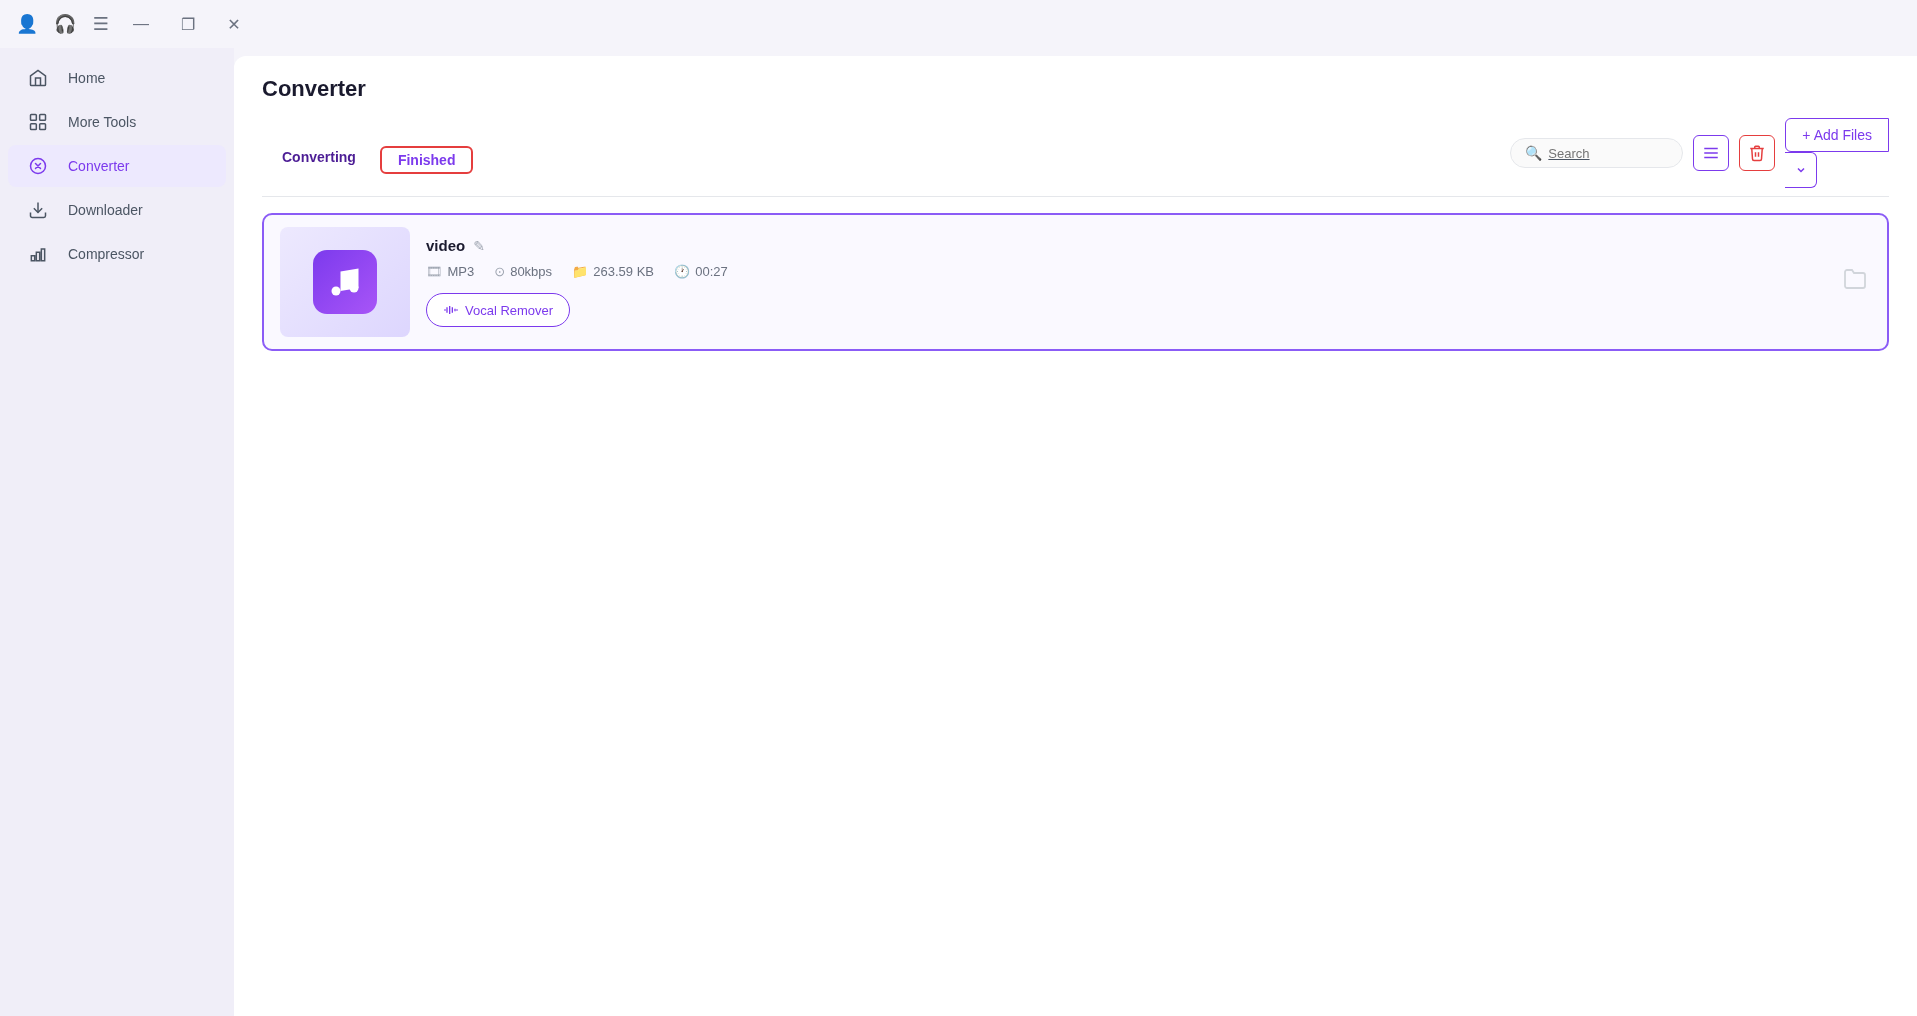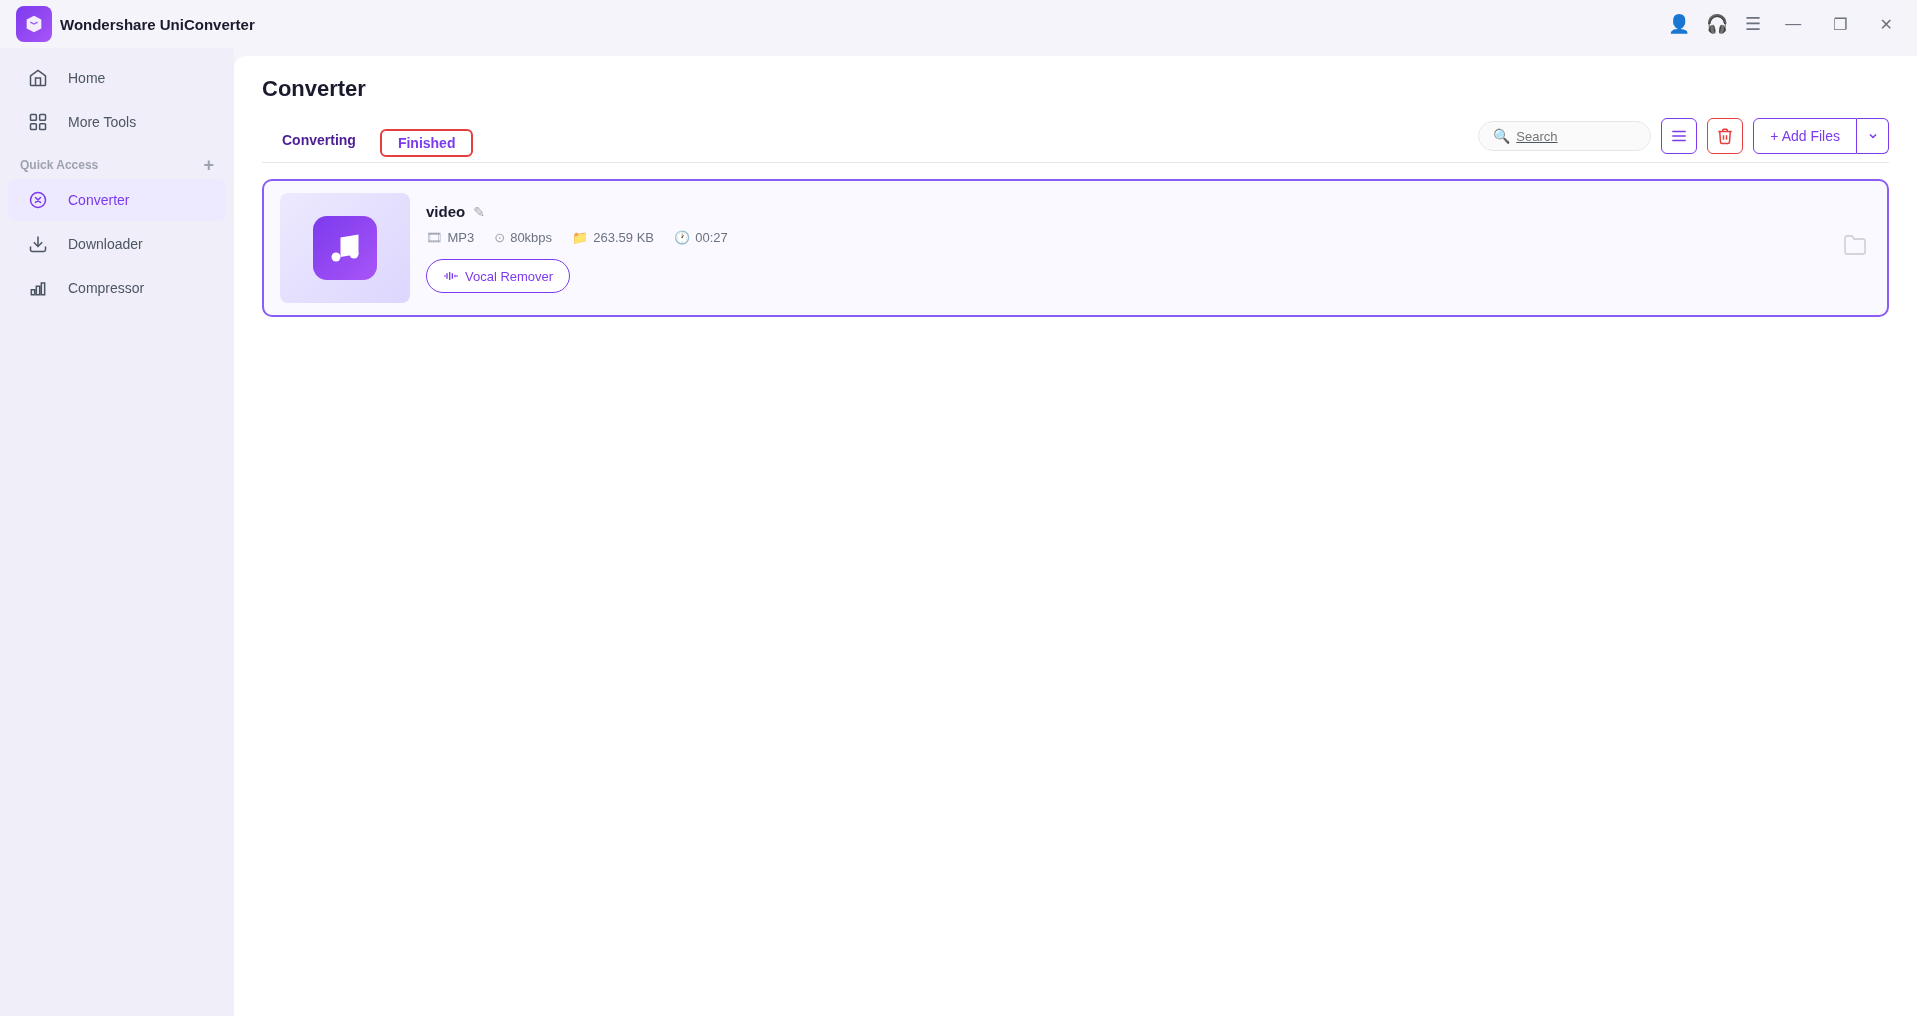--- a/index.html
+++ b/index.html
@@ -238,29 +238,20 @@
       font-size: 13px;
       color: #6b7280;
       border-top: 1px solid #f3f4f6;
       flex-shrink: 0;
     }
   </style>
 </head>
 <body>
 
 <div class="titlebar">
-  <div class="titlebar-left">
-    <div class="app-logo">
-      <svg viewBox="0 0 24 24" fill="none">
-        <path d="M12 3L4 7v10l8 4 8-4V7l-8-4z" fill="white" opacity="0.9"></path>
-        <path d="M8 10l4 2 4-2" stroke="rgba(124,58,237,0.8)" stroke-width="1.5" fill="none"></path>
-      </svg>
-    </div>
-    <div class="app-name">Wondershare UniConverter</div>
-  </div>
   <div class="titlebar-right">
     <span class="titlebar-icon">👤</span>
     <span class="titlebar-icon">🎧</span>
     <span class="titlebar-icon">☰</span>
     <span class="win-btn">—</span>
     <span class="win-btn">❐</span>
     <span class="win-btn close">✕</span>
   </div>
 </div>
 
@@ -280,24 +271,20 @@
       <svg viewBox="0 0 24 24" fill="none" stroke="currentColor" stroke-width="1.8">
         <rect x="3" y="3" width="7" height="7" rx="1"></rect>
         <rect x="14" y="3" width="7" height="7" rx="1"></rect>
         <rect x="3" y="14" width="7" height="7" rx="1"></rect>
         <rect x="14" y="14" width="7" height="7" rx="1"></rect>
       </svg>
       <span>More Tools</span>
     </div>
 
 
-    <div class="sidebar-section">
-      <span>Quick Access</span>
-      <span class="add-btn">+</span>
-    </div>
 
     <div class="sidebar-item active">
       <svg viewBox="0 0 24 24" fill="none" stroke="currentColor" stroke-width="1.8">
         <circle cx="12" cy="12" r="9"></circle>
         <path d="M15 9l-6 6M9 9l6 6" stroke-linecap="round"></path>
       </svg>
       <span>Converter</span>
     </div>
 
     <div class="sidebar-item">
@@ -341,21 +328,21 @@
             </svg>
           </div>
           <div class="delete-btn">
             <svg width="18" height="18" viewBox="0 0 24 24" fill="none" stroke="#e53e3e" stroke-width="2">
               <polyline points="3 6 5 6 21 6"></polyline>
               <path d="M19 6l-1 14a2 2 0 01-2 2H8a2 2 0 01-2-2L5 6"></path>
               <path d="M10 11v6M14 11v6"></path>
               <path d="M9 6V4a1 1 0 011-1h4a1 1 0 011 1v2"></path>
             </svg>
           </div>
-          <div style="display:flex;">
+          <div style="display:flex;flex-direction:column;">
             <button class="add-files-btn">+ Add Files</button>
             <div class="add-files-dropdown">
               <svg width="12" height="12" viewBox="0 0 24 24" fill="none" stroke="#7c3aed" stroke-width="3">
                 <polyline points="6 9 12 15 18 9"></polyline>
               </svg>
             </div>
           </div>
         </div>
       </div>
     </div>

